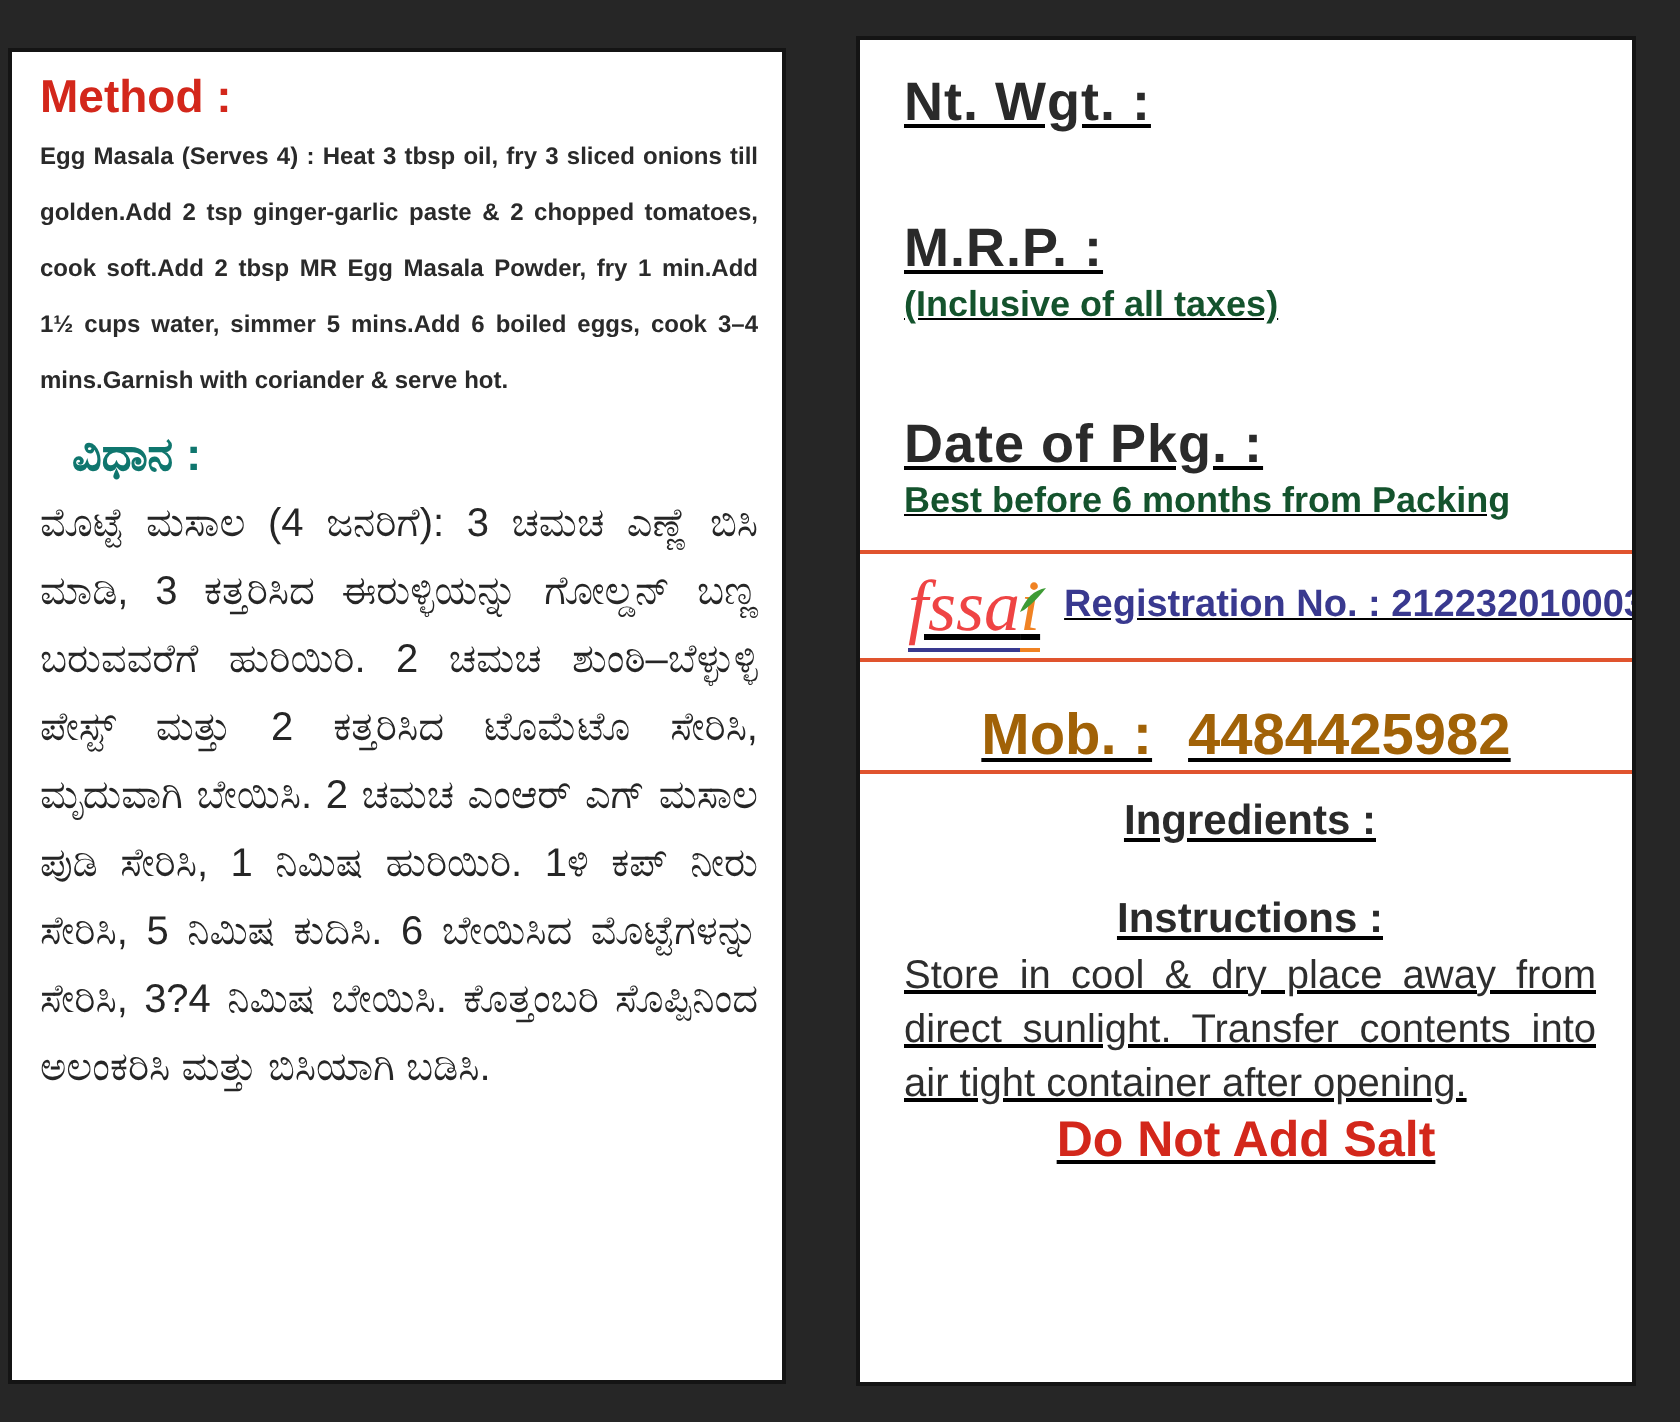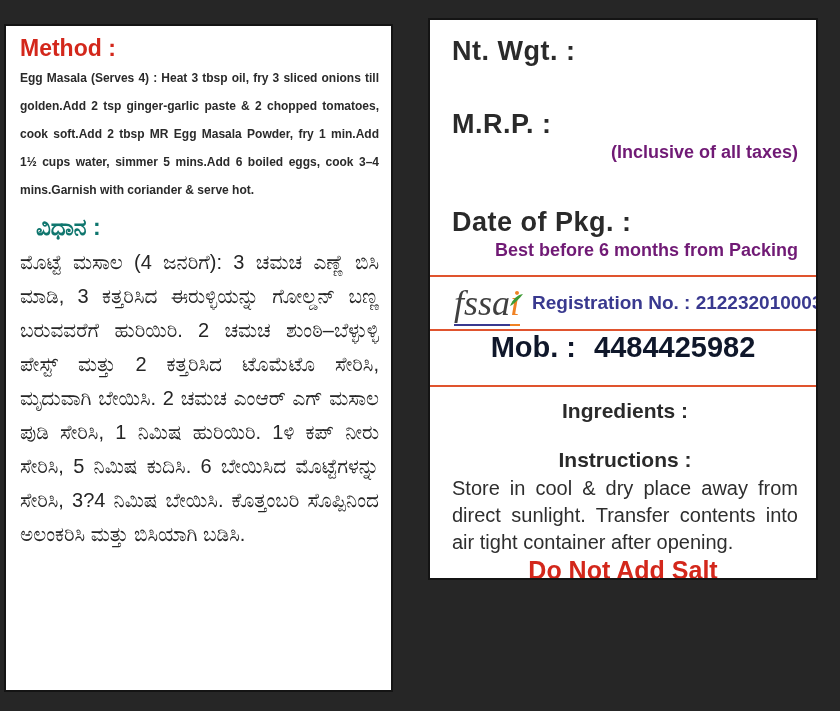--- a/index.html
+++ b/index.html
@@ -10,21 +10,21 @@
     font-family:"Liberation Sans", sans-serif;
     overflow:hidden;
   }
   .panel {
     position:absolute;
     background:#ffffff;
     border:2px solid #141414;
     overflow:hidden;
   }
   .panel-left  { left:4px;  top:24px; width:389px; height:668px; padding:6px 12px 0 14px; }
-  .panel-right { left:428px; top:18px; width:390px; height:562px; }
+  .panel-right { left:428px; top:18px; width:390px; height:675px;text-decoration:underline; }
 
   
   .red-heading {
     color:#d3271b;
     font-weight:bold;
     font-size:23px;
     margin:3px 0 2px 0;
   }
   .method-text {
     color:#2a2a2a;
@@ -49,25 +49,24 @@
   
   .rp-top { padding:16px 18px 0 22px; }
   .big-label {
     color:#2a2a2a;
     font-weight:bold;
     font-size:27px;
     letter-spacing:0.5px;
   }
   .nt-wgt { margin-bottom:42px; }
   .sub-note {
-    color:#701a75;
+    color:#14532d;
     font-weight:bold;
     font-size:18px;
     margin-top:2px;
-    text-align:right;
   }
   .date-block { margin-top:44px; }
 
   .divider {
     border-top:2px solid #e0542e;
     height:0;
     width:100%;
   }
   .div-1 { margin-top:14px; }
 
@@ -80,21 +79,21 @@
   .fssai-logo {
     font-family:"Liberation Serif", serif;
     font-style:italic;
     font-size:36px;
     line-height:1;
     position:relative;
     margin-right:12px;
     white-space:nowrap;
   }
   .fssai-fssa {
-    color:#404040;
+    color:#ef4444;
     border-bottom:2px solid #39398f;
     padding-bottom:1px;
   }
   .fssai-i {
     color:#f08223;
     border-bottom:2px solid #f08223;
     padding-bottom:1px;
   }
   .fssai-leaf {
     position:absolute;
@@ -104,24 +103,24 @@
   .reg-text {
     color:#39398f;
     font-weight:bold;
     font-size:19px;
     white-space:nowrap;
   }
 
   .mob-row {
     height:54px;
     display:flex;
-    align-items:flex-start;
+    align-items:flex-end;
     justify-content:center;
     gap:18px;
-    color:#0f172a;
+    color:#a16207;
     font-weight:bold;
     font-size:29px;
   }
 
   .section { padding:12px 18px 0 22px; }
   .section-heading {
     color:#2a2a2a;
     font-weight:bold;
     font-size:21px;
     margin-bottom:3px;

